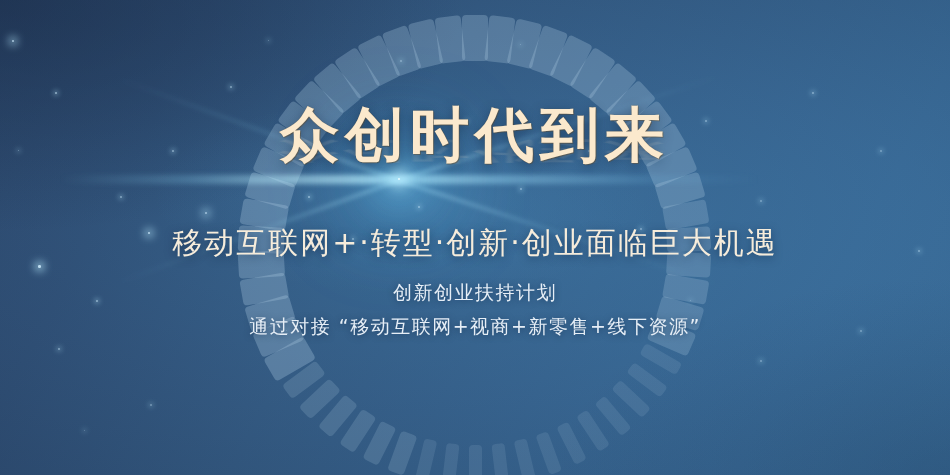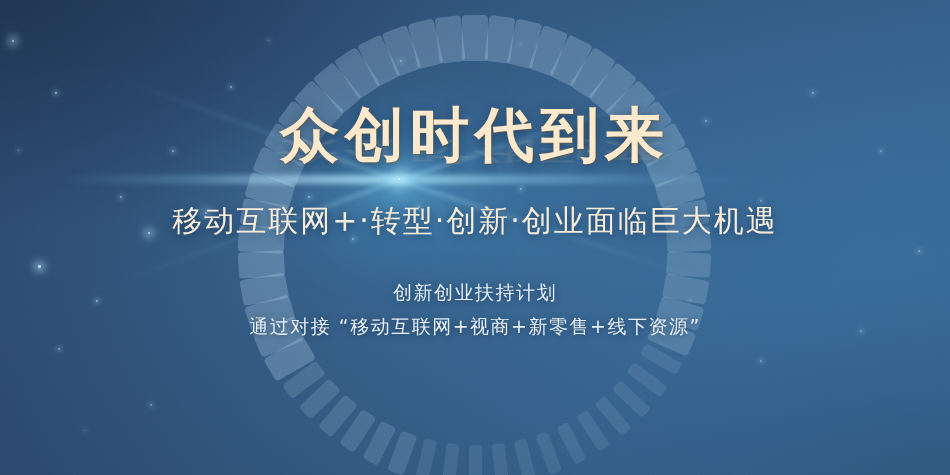--- a/index.html
+++ b/index.html
@@ -164,21 +164,21 @@
     font-weight: bold;
     letter-spacing: 6px;
     color: rgba(250,233,205,0.13);
     transform: scaleY(-0.42);
     transform-origin: top center;
     filter: blur(1.6px);
     pointer-events: none;
   }
   .subheadline {
     position: absolute;
-    top: 201px;
+    top: 223px;
     left: 0;
     right: 0;
     font-size: 30px;
     letter-spacing: 2px;
     color: #f6ecdb;
     text-shadow: 0 2px 8px rgba(10,30,60,0.55);
   }
   .line-small {
     position: absolute;
     left: 0;

